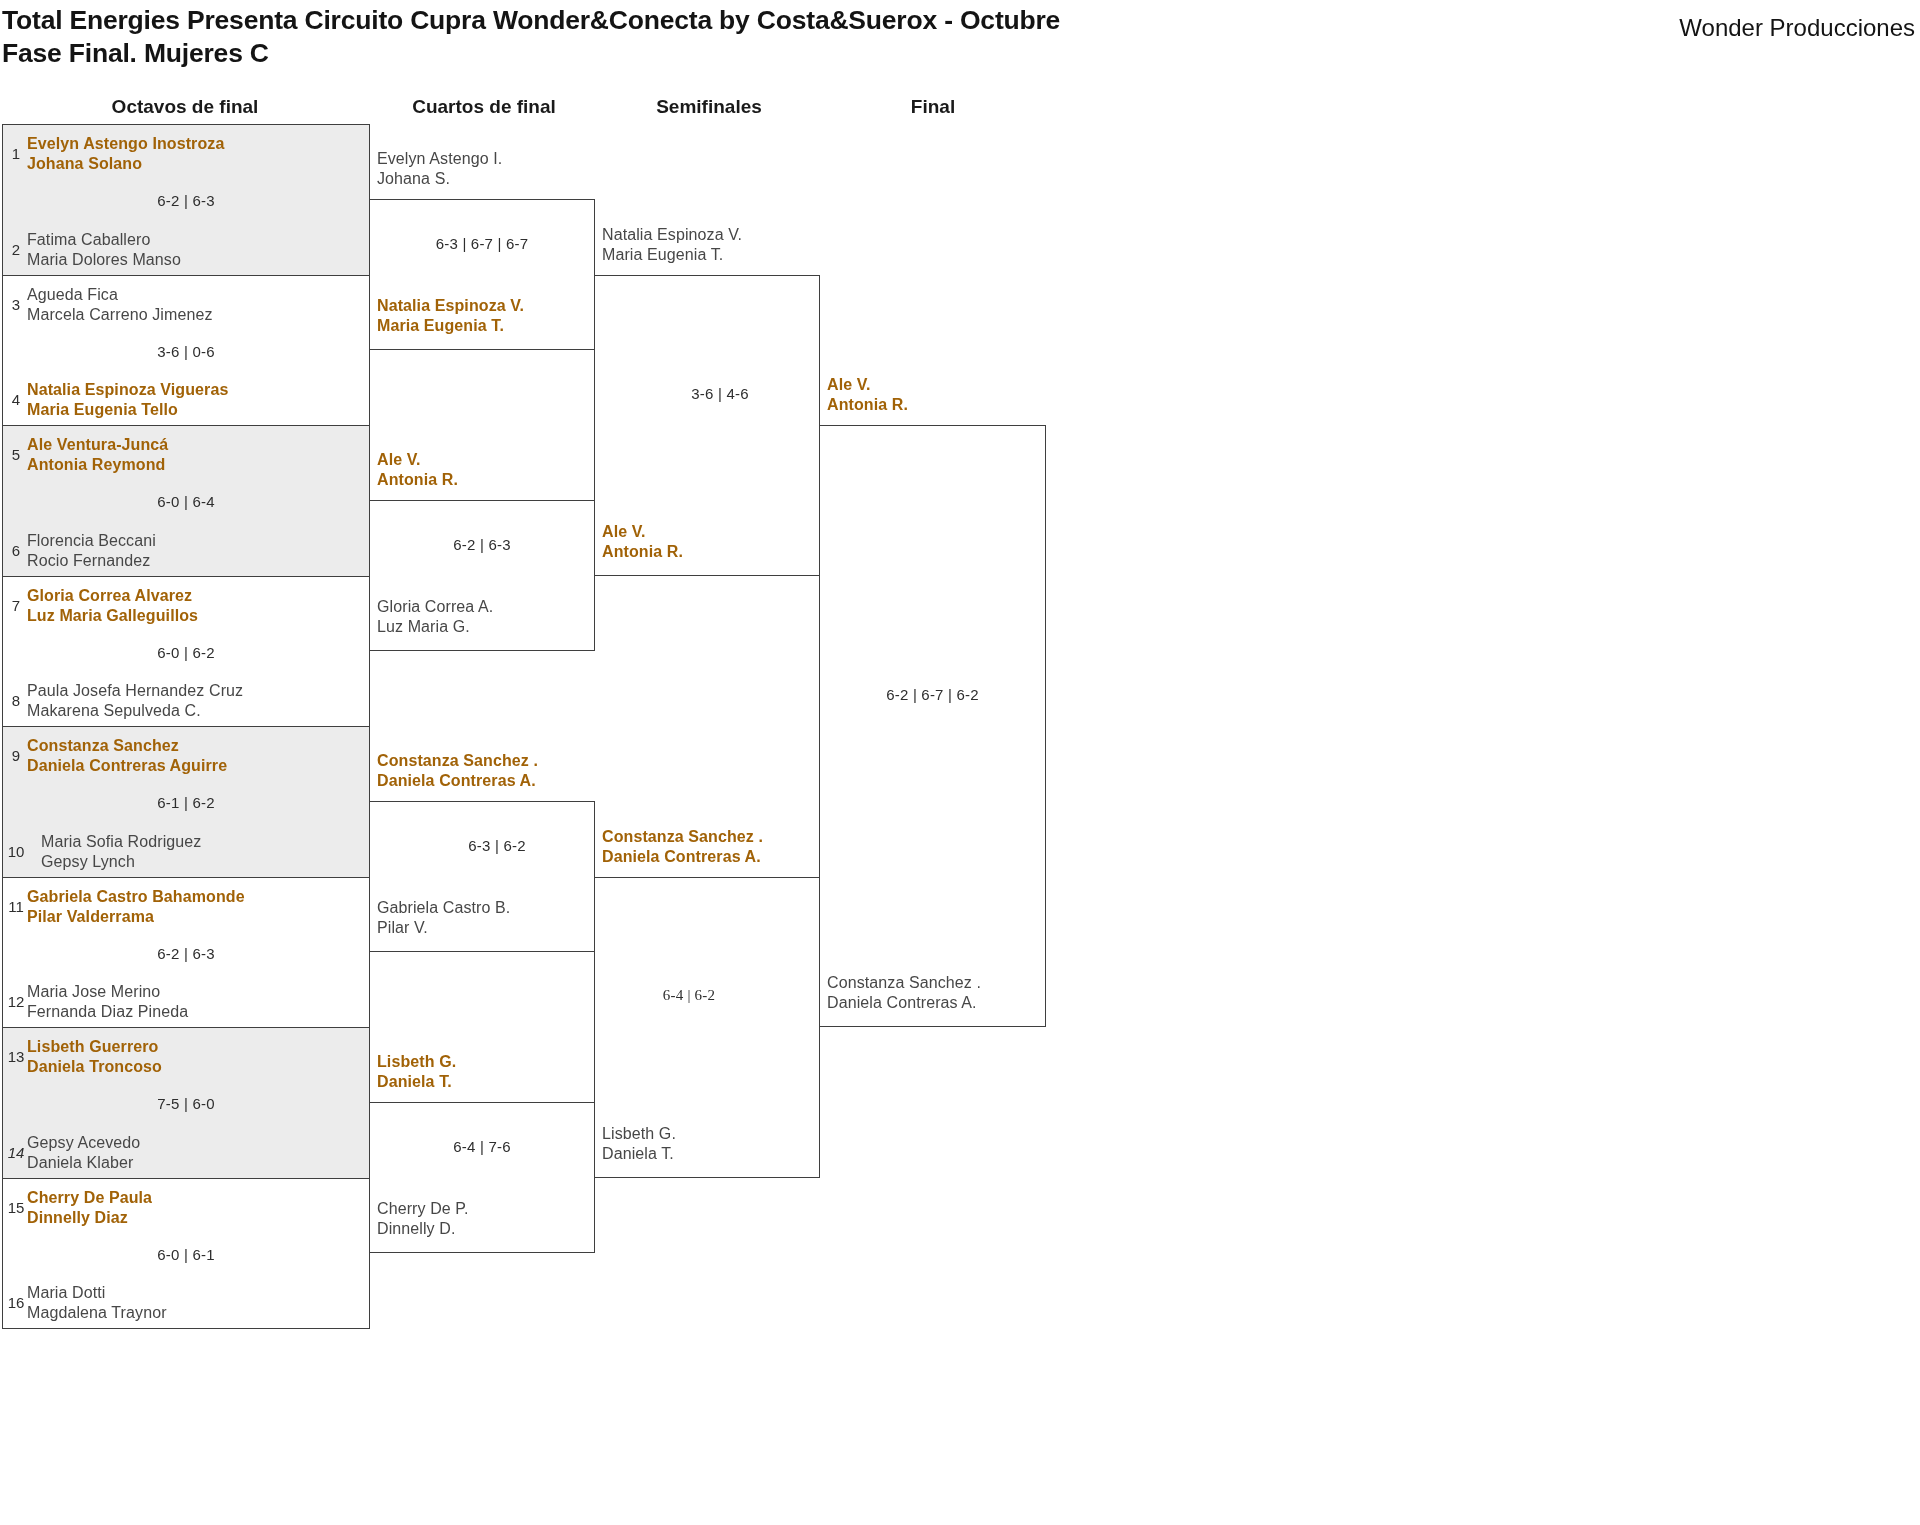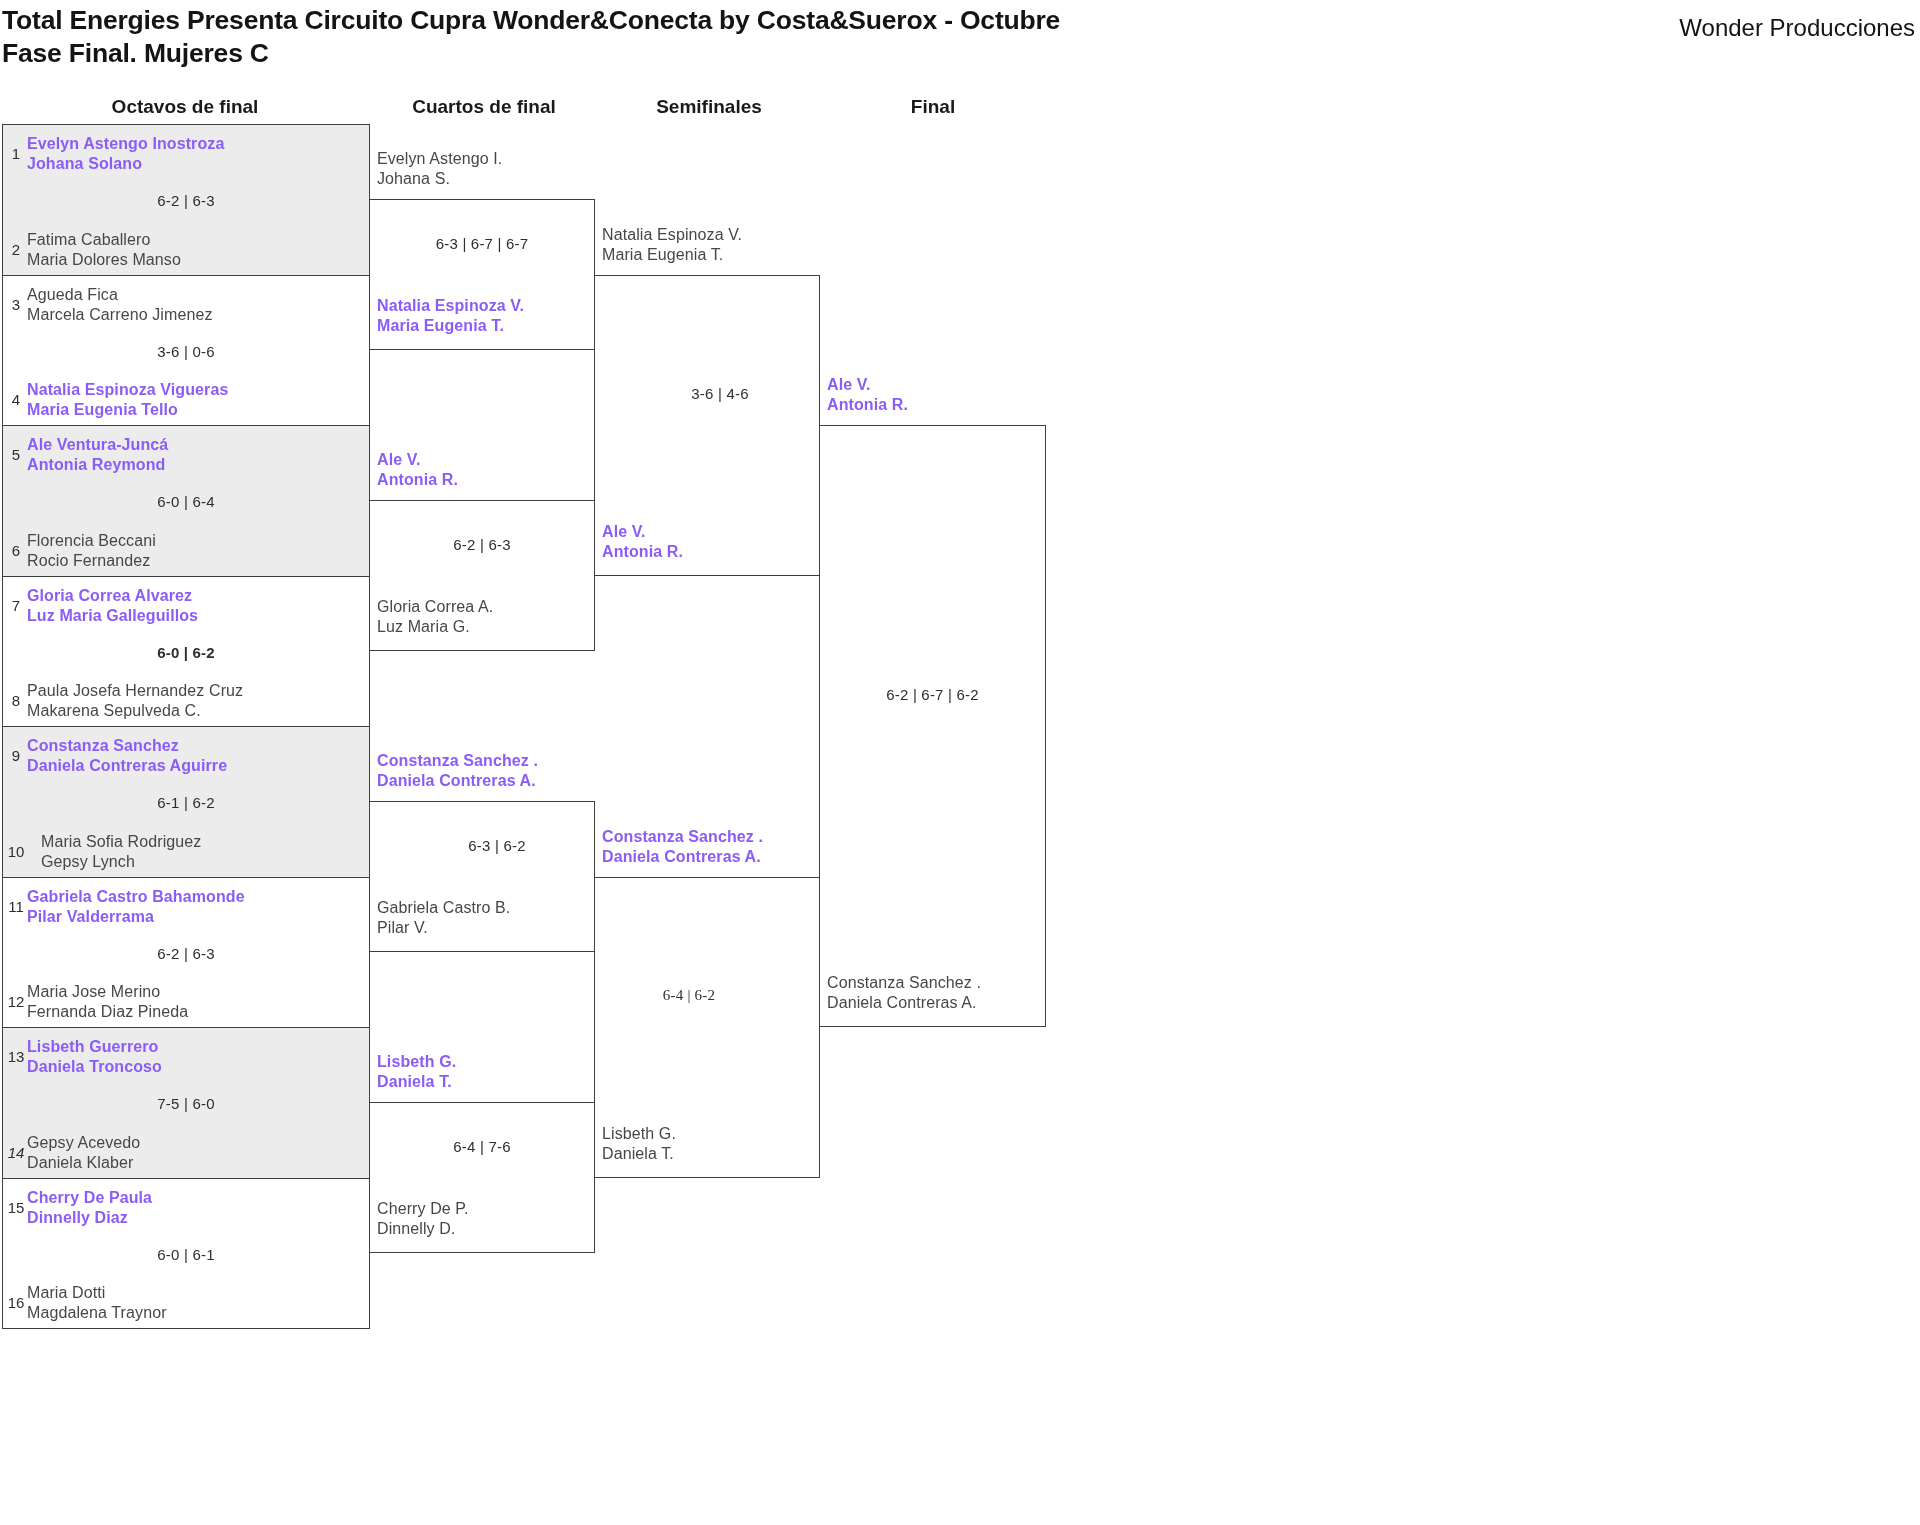--- a/index.html
+++ b/index.html
@@ -16,21 +16,21 @@
   .obox{position:absolute;box-sizing:border-box;border-left:1px solid #3f3f3f;
         border-right:1px solid #3f3f3f;border-top:1px solid #3f3f3f;background:#fff;}
   .obox.alt{background:#ececec;}
   .obox.last{border-bottom:1px solid #3f3f3f;}
 
   
   .rbox{position:absolute;box-sizing:border-box;border:1px solid #3f3f3f;background:transparent;}
 
   .team{position:absolute;font-size:16px;line-height:20px;color:#474747;letter-spacing:.1px;
         white-space:nowrap;}
-  .team.w{font-weight:700;color:#8b5cf6;}
+  .team.w{font-weight:700;color:#a16207;}
   .seed{position:absolute;width:24px;text-align:center;font-size:15px;line-height:40px;
         color:#2e2e2e;}
   .score{position:absolute;text-align:center;font-size:15px;color:#2e2e2e;white-space:nowrap;
          letter-spacing:.2px;}
 </style>
 </head>
 <body>
 
 <div class="page">
   <div class="title">
@@ -83,21 +83,21 @@
           <div class="">Florencia Beccani</div>
           <div class="">Rocio Fernandez</div>
         </div>
       </div>
       <div class="obox" style="left: 2px; top: 575.5px; width: 368px; height: 150.5px;">
         <div class="seed" style="left: 1px; top: 9px;">7</div>
         <div class="team w" style="left: 24px; top: 9px;">
           <div class="">Gloria Correa Alvarez</div>
           <div class="">Luz Maria Galleguillos</div>
         </div>
-        <div class="score" style="left: 0px; width: 100%; top: 67px; font-weight: bold;">6-0 | 6-2</div>
+        <div class="score" style="left: 0px; width: 100%; top: 67px;">6-0 | 6-2</div>
         <div class="seed" style="left: 1px; top: 104.5px;">8</div>
         <div class="team" style="left: 24px; top: 104.5px;">
           <div class="">Paula Josefa Hernandez Cruz</div>
           <div class="">Makarena Sepulveda C.</div>
         </div>
       </div>
       <div class="obox alt" style="left: 2px; top: 726px; width: 368px; height: 150.5px;">
         <div class="seed" style="left: 1px; top: 9px;">9</div>
         <div class="team w" style="left: 24px; top: 9px;">
           <div class="">Constanza Sanchez</div>

